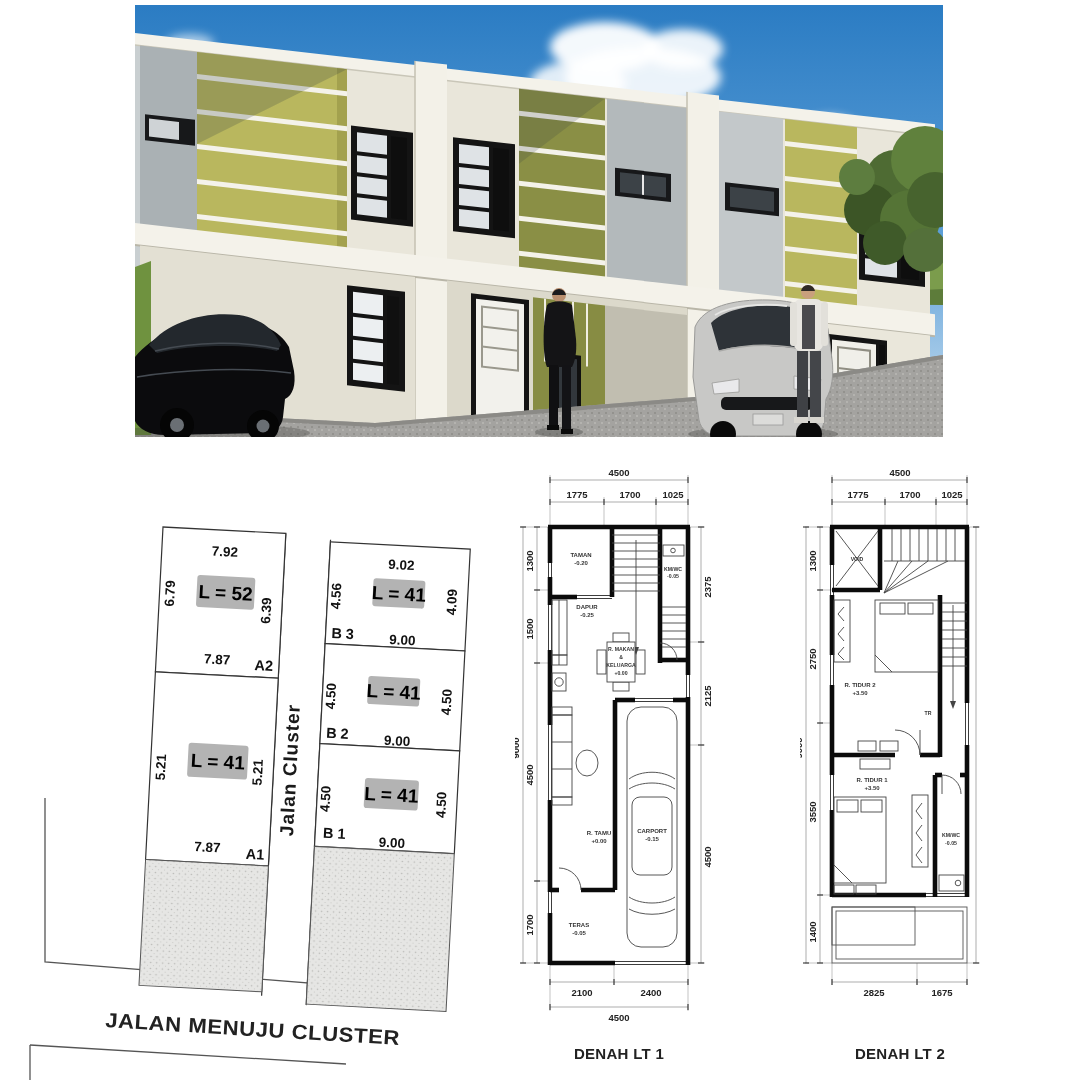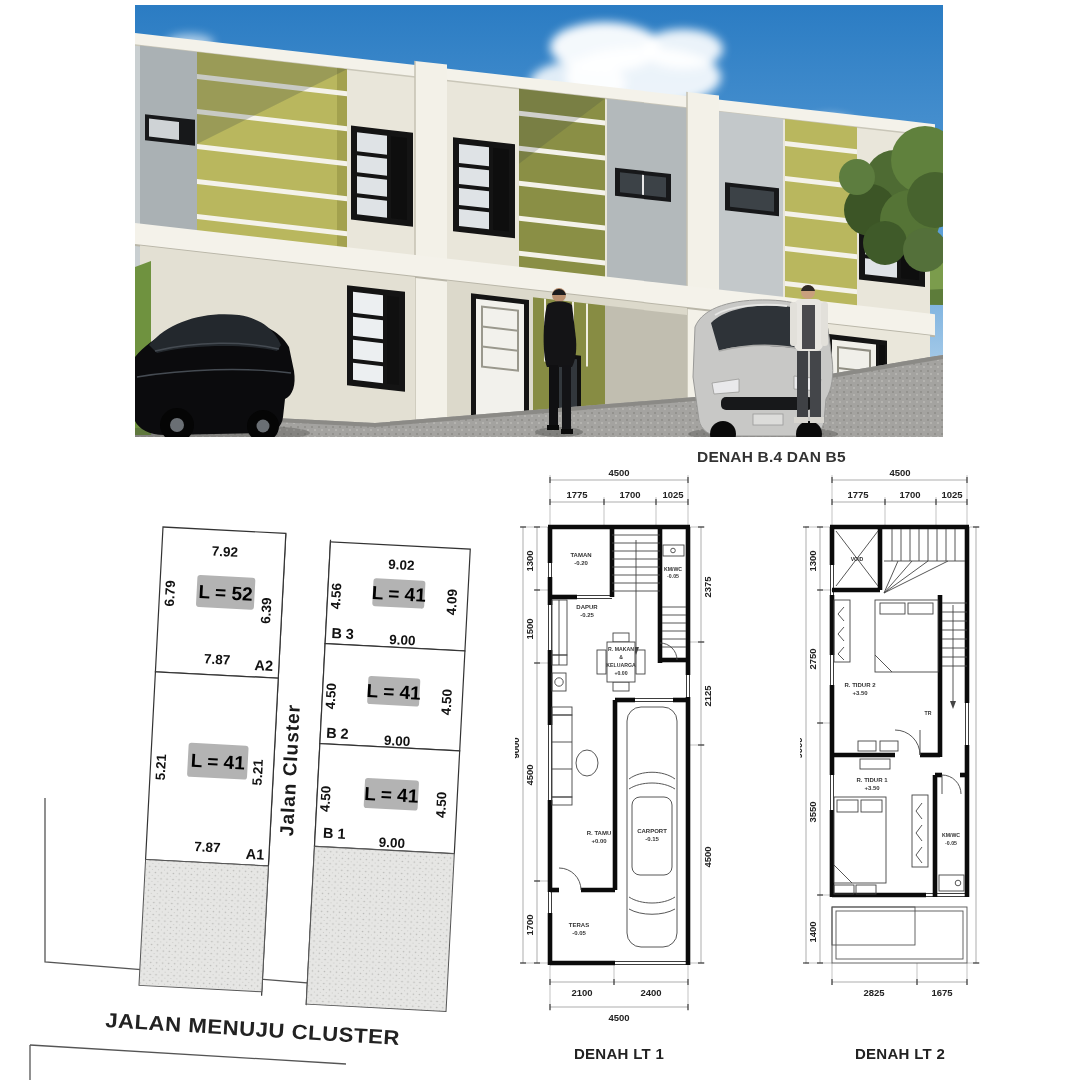--- a/index.html
+++ b/index.html
@@ -373,21 +373,20 @@
           <text class="sp-badge" x="377" y="284">L = 41</text>
           <text class="sp-id" x="322" y="324">B 1</text>
           <text class="sp-dim" x="380" y="330">9.00</text>
         </g>
 
         <rect x="303" y="333" width="140" height="158" fill="url(#stip)" stroke="#555" stroke-width="1"></rect>
       </g>
     </svg>
   </div>
 
-  <div id="plans-header" class="abs" style="left:697px;top:448px;width:220px;height:24px">DENAH B.4 DAN B5</div>
 
   <div class="abs" style="left:515px;top:445px;width:290px;height:640px">
     <svg width="290" height="640" viewBox="0 0 290 640">
 
       <g class="wit">
         <line x1="35" y1="82" x2="35" y2="30"></line>
           <line x1="173" y1="82" x2="173" y2="30"></line>
         <line x1="89" y1="82" x2="89" y2="52"></line>
           <line x1="141" y1="82" x2="141" y2="52"></line>
         <line x1="35" y1="82" x2="6" y2="82"></line>

